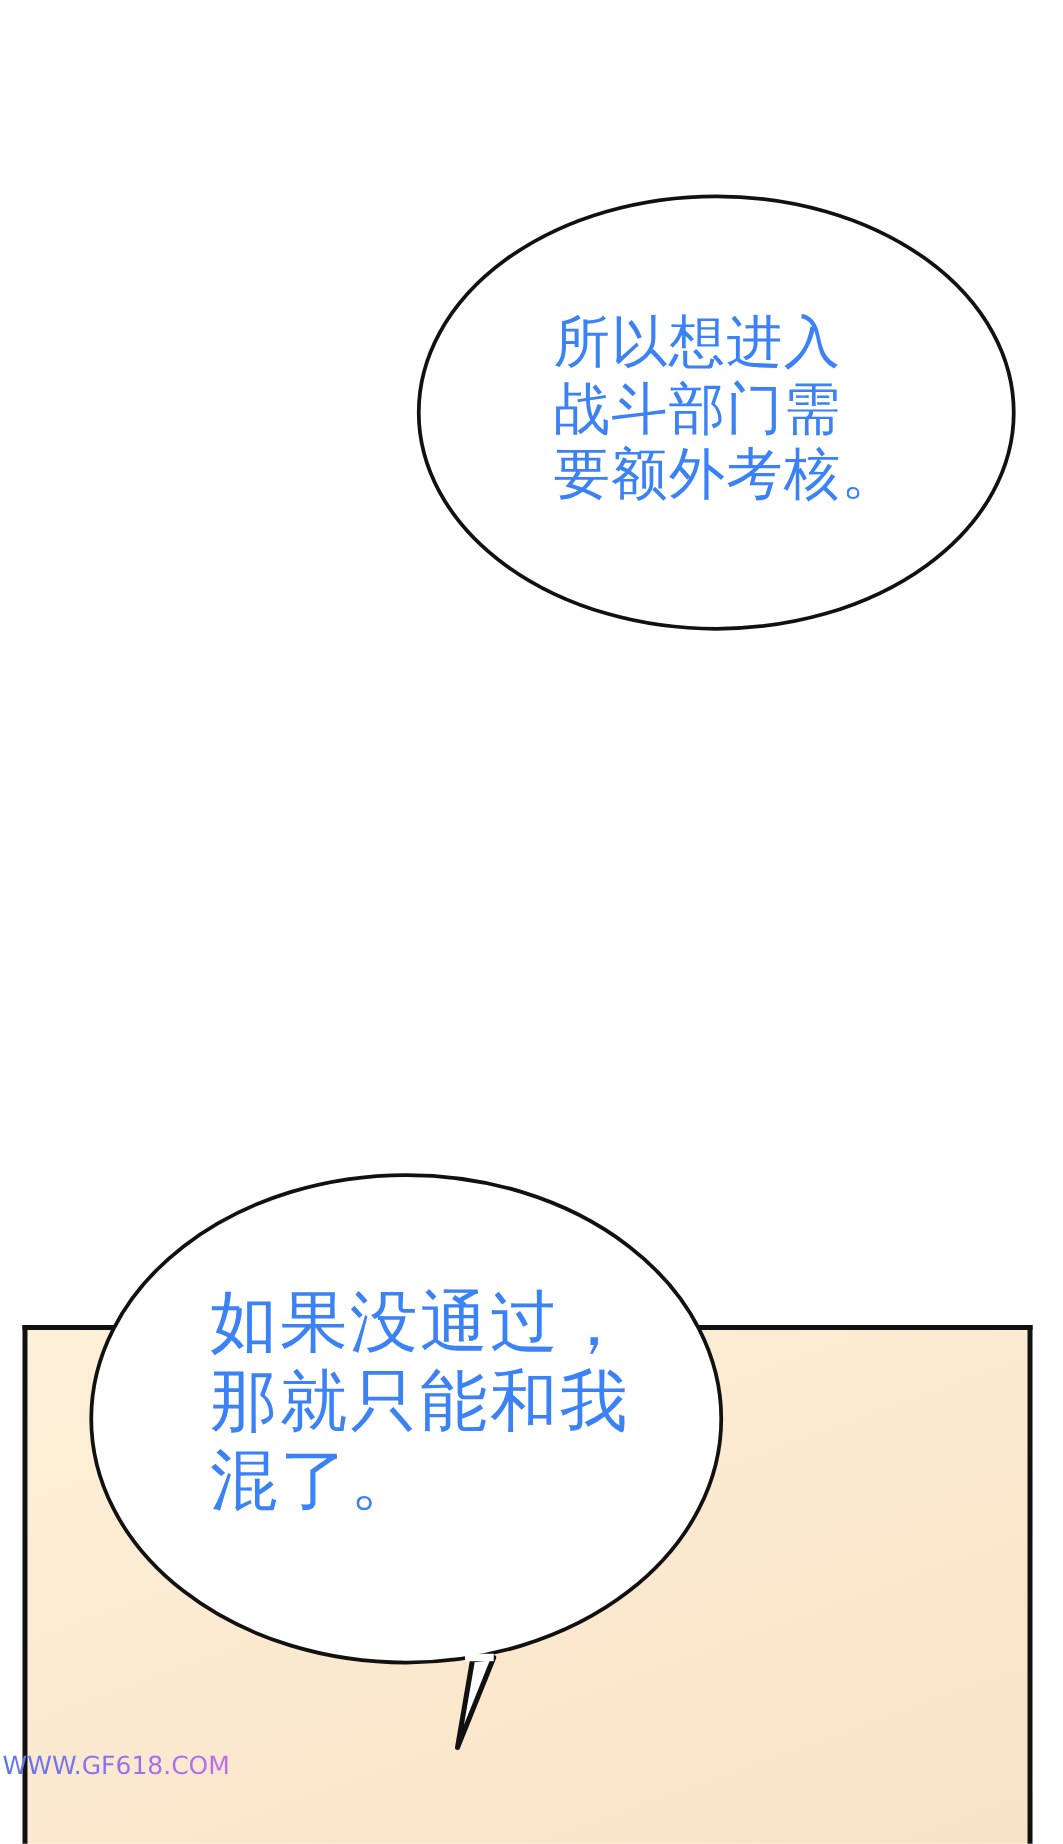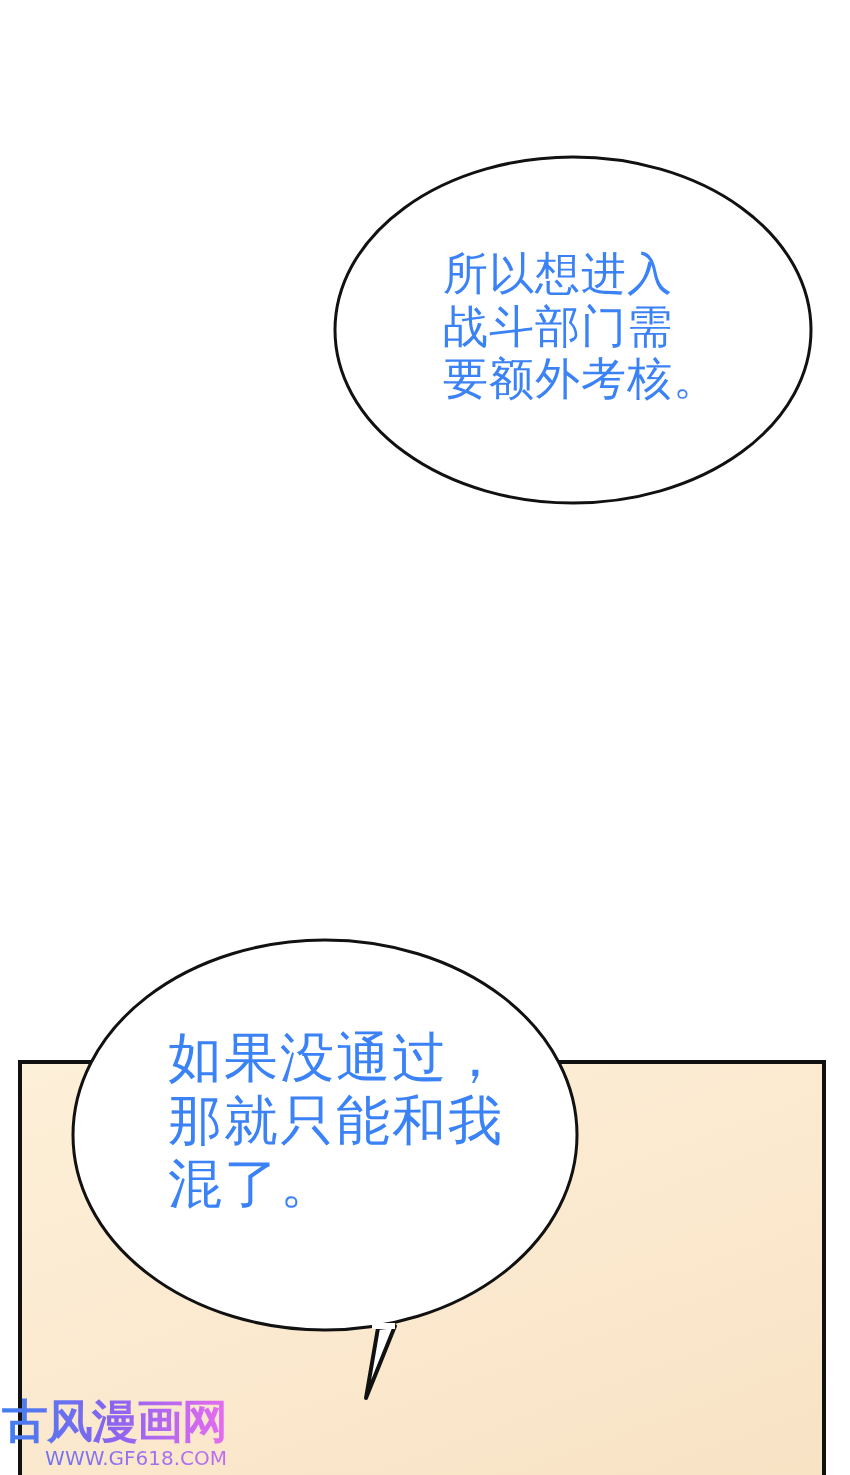--- a/index.html
+++ b/index.html
@@ -33,15 +33,14 @@
 </svg>
 
 <div class="bubble-text t1">所以想进入
 战斗部门需
 要额外考核。</div>
 <div class="bubble-text t2">如果没通过，
 那就只能和我
 混了。</div>
 
 <div class="wm">
-  <div class="wm-title">古风漫画网</div>
   <div class="wm-url">WWW.GF618.COM</div>
 </div>
 
 </body></html>

